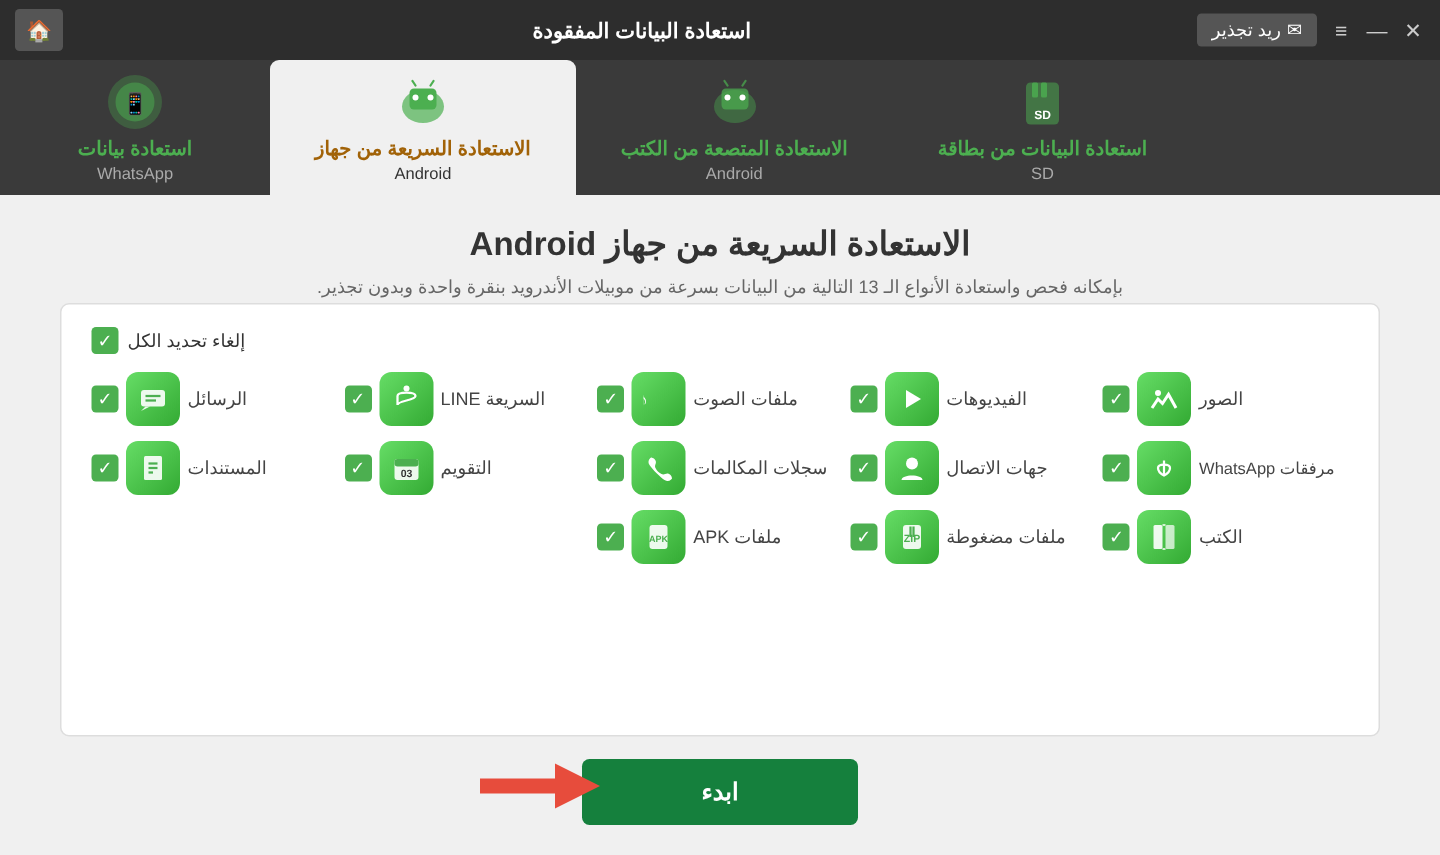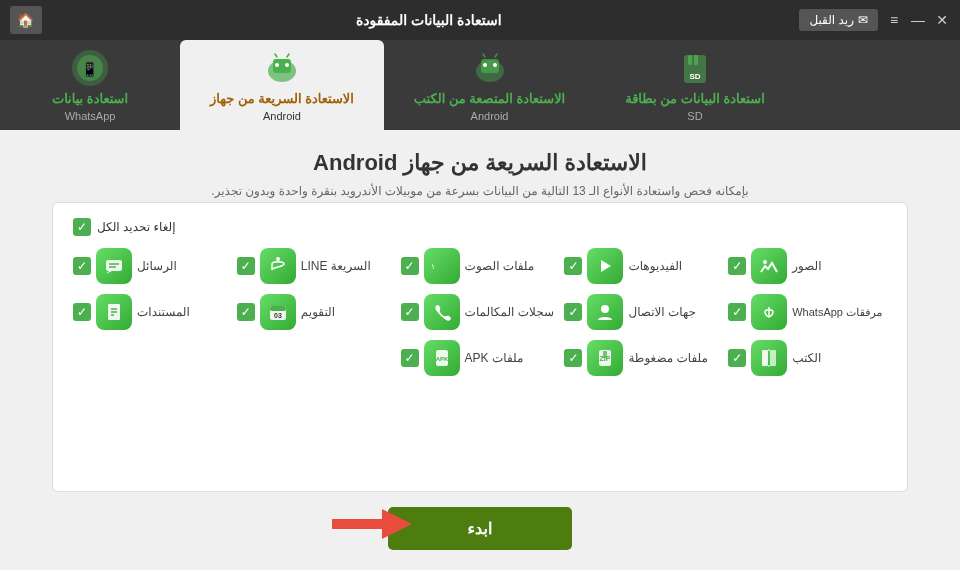--- a/index.html
+++ b/index.html
@@ -120,21 +120,21 @@
       width: 40px;
       height: 40px;
       display: flex;
       align-items: center;
       justify-content: center;
     }
 
     
     .main-content {
       background: #f0f0f0;
-      padding: 20px 52px;
+      padding: 20px 40px;
       height: calc(570px - 130px);
       display: flex;
       flex-direction: column;
     }
     .page-title {
       text-align: center;
       font-size: 22px;
       font-weight: bold;
       color: #333;
       margin-bottom: 8px;
@@ -200,21 +200,21 @@
 
     
     .start-area {
       display: flex;
       justify-content: center;
       align-items: center;
       margin-top: 15px;
       position: relative;
     }
     .start-btn {
-      background: #4d7c0f;
+      background: #15803d;
       color: white;
       border: none;
       border-radius: 5px;
       padding: 12px 80px;
       font-size: 16px;
       font-weight: bold;
       cursor: pointer;
       min-width: 180px;
     }
     .arrow-indicator {
@@ -241,21 +241,21 @@
 </head>
 <body>
 
 <div class="titlebar">
   <div class="titlebar-left">
     <button class="titlebar-btn">✕</button>
     <button class="titlebar-btn">—</button>
     <button class="titlebar-btn">≡</button>
     <button class="inbox-btn">
       <span>✉</span>
-      <span>ريد القبل</span>
+      <span>ريد تجذير</span>
     </button>
   </div>
   <div class="titlebar-title">استعادة البيانات المفقودة</div>
   <div class="titlebar-right">
     <button class="home-btn">🏠</button>
   </div>
 </div>
 
 <div class="nav-tabs">
 

